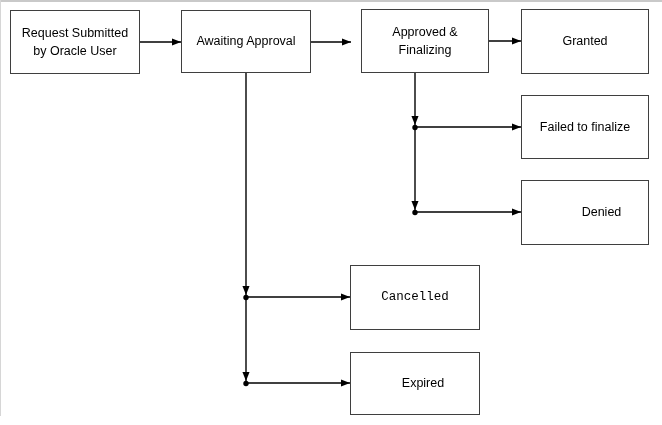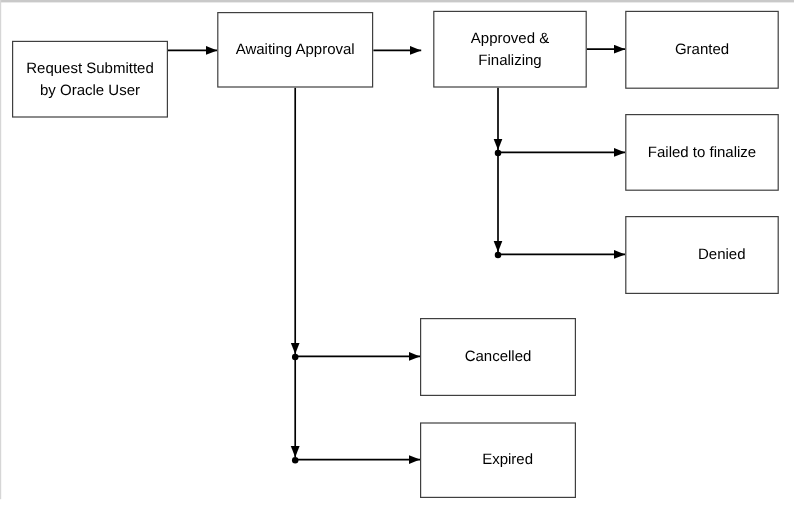--- a/index.html
+++ b/index.html
@@ -85,24 +85,24 @@
         <polyline points="246,73 246,295" class="edge-line" marker-end="url(#arrowhead)"></polyline>
         <circle cx="246" cy="297.5" r="2.7" class="edge-dot"></circle>
         <polyline points="246,297 350,297" class="edge-line" marker-end="url(#arrowhead)"></polyline>
         <polyline points="246,300 246,381" class="edge-line" marker-end="url(#arrowhead)"></polyline>
         <circle cx="246" cy="383.5" r="2.7" class="edge-dot"></circle>
         <polyline points="246,383 350,383" class="edge-line" marker-end="url(#arrowhead)"></polyline>
       </g>
   </svg>
 
   <div id="nodes-layer">
-      <div class="node" style="left: 10px; top: 10px; width: 130px; height: 64px; margin-top: 24px;">Request Submitted
+      <div class="node" style="left: 10px; top: 10px; width: 130px; height: 64px;">Request Submitted
 by Oracle User</div>
       <div class="node" style="left: 181px; top: 10px; width: 130px; height: 63px; text-align: center;">Awaiting Approval</div>
       <div class="node" style="left: 361px; top: 9px; width: 128px; height: 64px;">Approved &amp;
 Finalizing</div>
       <div class="node" style="left: 521px; top: 9px; width: 128px; height: 65px;">Granted</div>
       <div class="node" style="left: 521px; top: 95px; width: 128px; height: 64px; text-align: center;">Failed to finalize</div>
       <div class="node" style="left: 521px; top: 180px; width: 128px; height: 65px; padding-left: 33px;">Denied</div>
-      <div class="node" style="left: 350px; top: 265px; width: 130px; height: 65px;">Cancelled</div>
+      <div class="node" style="left: 350px; top: 265px; width: 130px; height: 65px; font-family: Liberation Mono, monospace;">Cancelled</div>
       <div class="node" style="left: 350px; top: 352px; width: 130px; height: 63px; padding-left: 16px;">Expired</div>
     </div>
 </div>
 
 </body></html>

